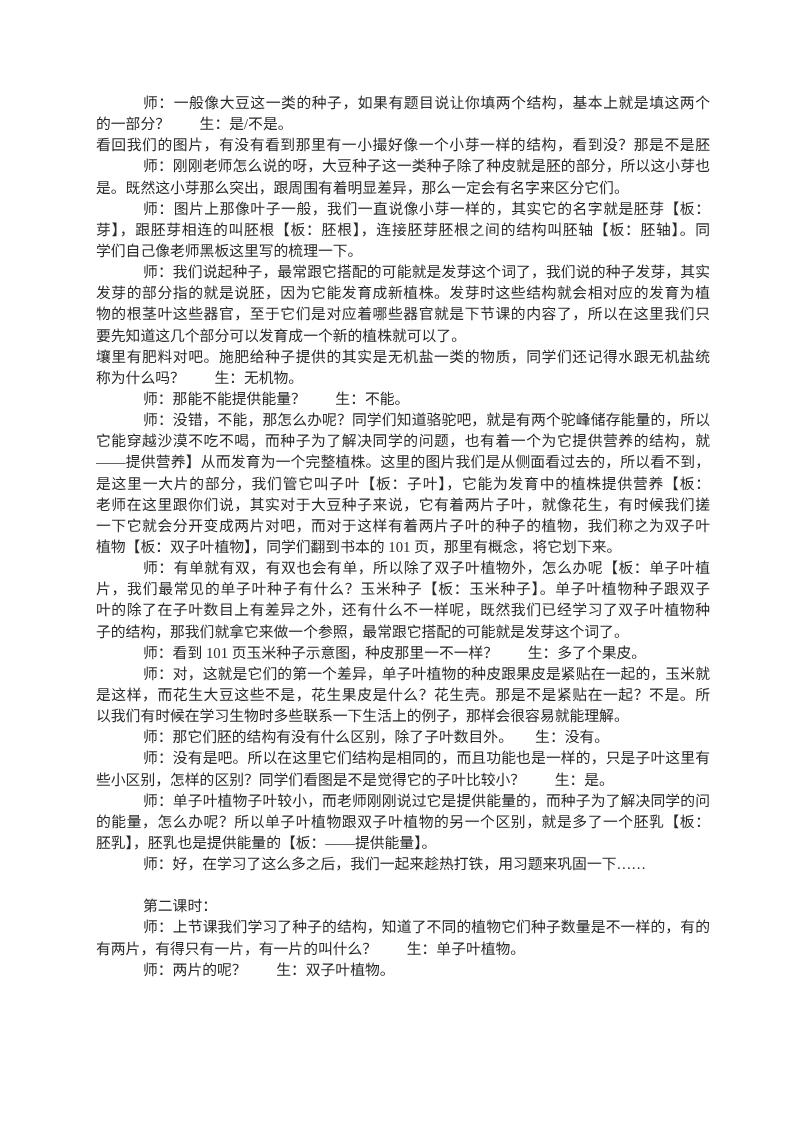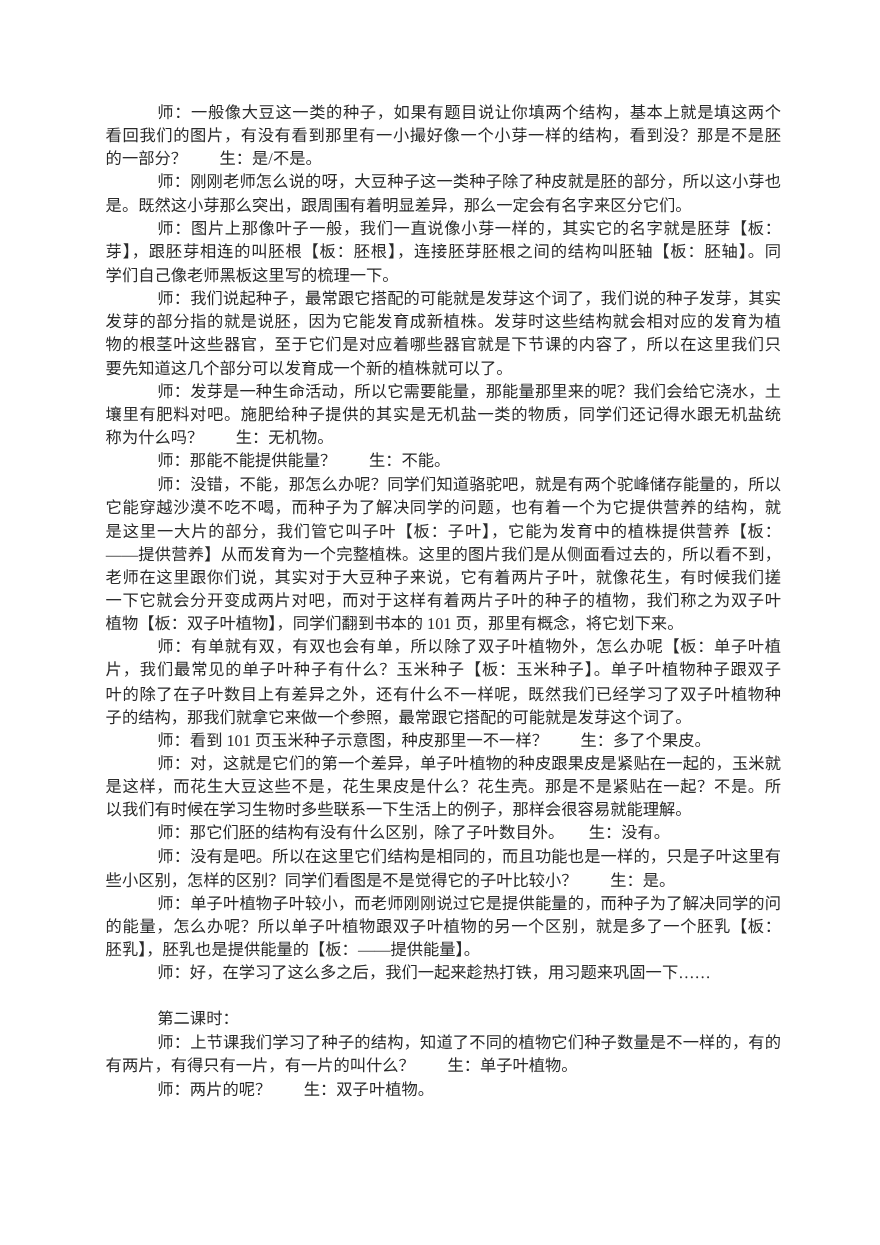--- a/index.html
+++ b/index.html
@@ -47,39 +47,38 @@
   .line.blank {
     height: 21.15px;
   }
 </style>
 </head>
 <body>
 
 <div class="page">
   <div class="doc">
       <div class="line first fill">师：一般像大豆这一类的种子，如果有题目说让你填两个结构，基本上就是填这两个了。</div>
+      <div class="line">的一部分？　　生：是/不是。</div>
       <div class="line fill">看回我们的图片，有没有看到那里有一小撮好像一个小芽一样的结构，看到没？那是不是胚</div>
-      <div class="line">的一部分？　　生：是/不是。</div>
       <div class="line first fill">师：刚刚老师怎么说的呀，大豆种子这一类种子除了种皮就是胚的部分，所以这小芽也</div>
       <div class="line">是。既然这小芽那么突出，跟周围有着明显差异，那么一定会有名字来区分它们。</div>
       <div class="line first fill">师：图片上那像叶子一般，我们一直说像小芽一样的，其实它的名字就是胚芽【板：｛胚</div>
       <div class="line fill">芽】，跟胚芽相连的叫胚根【板：胚根】，连接胚芽胚根之间的结构叫胚轴【板：胚轴】。同</div>
       <div class="line">学们自己像老师黑板这里写的梳理一下。</div>
       <div class="line first fill">师：我们说起种子，最常跟它搭配的可能就是发芽这个词了，我们说的种子发芽，其实</div>
       <div class="line fill">发芽的部分指的就是说胚，因为它能发育成新植株。发芽时这些结构就会相对应的发育为植</div>
       <div class="line fill">物的根茎叶这些器官，至于它们是对应着哪些器官就是下节课的内容了，所以在这里我们只</div>
       <div class="line">要先知道这几个部分可以发育成一个新的植株就可以了。</div>
-      <div class="line first fill">师：发芽是一种生命活动，所以它需要能量，那能量那里来的呢？我们会给它浇水，土</div>
       <div class="line fill">壤里有肥料对吧。施肥给种子提供的其实是无机盐一类的物质，同学们还记得水跟无机盐统</div>
       <div class="line">称为什么吗？　　生：无机物。</div>
       <div class="line first">师：那能不能提供能量？　　生：不能。</div>
       <div class="line first fill">师：没错，不能，那怎么办呢？同学们知道骆驼吧，就是有两个驼峰储存能量的，所以</div>
       <div class="line fill">它能穿越沙漠不吃不喝，而种子为了解决同学的问题，也有着一个为它提供营养的结构，就</div>
+      <div class="line fill">——提供营养】从而发育为一个完整植株。这里的图片我们是从侧面看过去的，所以看不到，</div>
       <div class="line fill">是这里一大片的部分，我们管它叫子叶【板：子叶】，它能为发育中的植株提供营养【板：</div>
-      <div class="line fill">——提供营养】从而发育为一个完整植株。这里的图片我们是从侧面看过去的，所以看不到，</div>
       <div class="line fill">老师在这里跟你们说，其实对于大豆种子来说，它有着两片子叶，就像花生，有时候我们搓</div>
       <div class="line fill">一下它就会分开变成两片对吧，而对于这样有着两片子叶的种子的植物，我们称之为双子叶</div>
       <div class="line">植物【板：双子叶植物】，同学们翻到书本的 101 页，那里有概念，将它划下来。</div>
       <div class="line first fill">师：有单就有双，有双也会有单，所以除了双子叶植物外，怎么办呢【板：单子叶植</div>
       <div class="line fill">片，我们最常见的单子叶种子有什么？玉米种子【板：玉米种子】。单子叶植物种子跟双子</div>
       <div class="line fill">叶的除了在子叶数目上有差异之外，还有什么不一样呢，既然我们已经学习了双子叶植物种</div>
       <div class="line">子的结构，那我们就拿它来做一个参照，最常跟它搭配的可能就是发芽这个词了。</div>
       <div class="line first">师：看到 101 页玉米种子示意图，种皮那里一不一样？　　生：多了个果皮。</div>
       <div class="line first fill">师：对，这就是它们的第一个差异，单子叶植物的种皮跟果皮是紧贴在一起的，玉米就</div>
       <div class="line fill">是这样，而花生大豆这些不是，花生果皮是什么？花生壳。那是不是紧贴在一起？不是。所</div>

